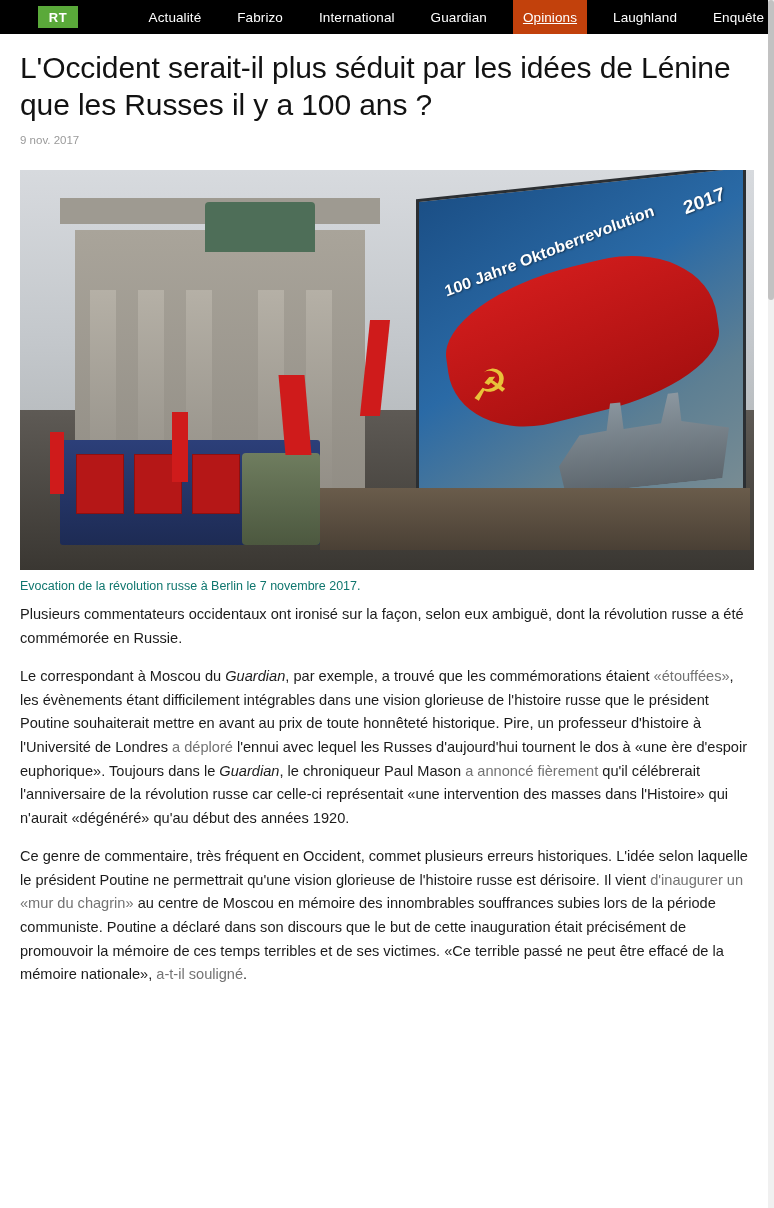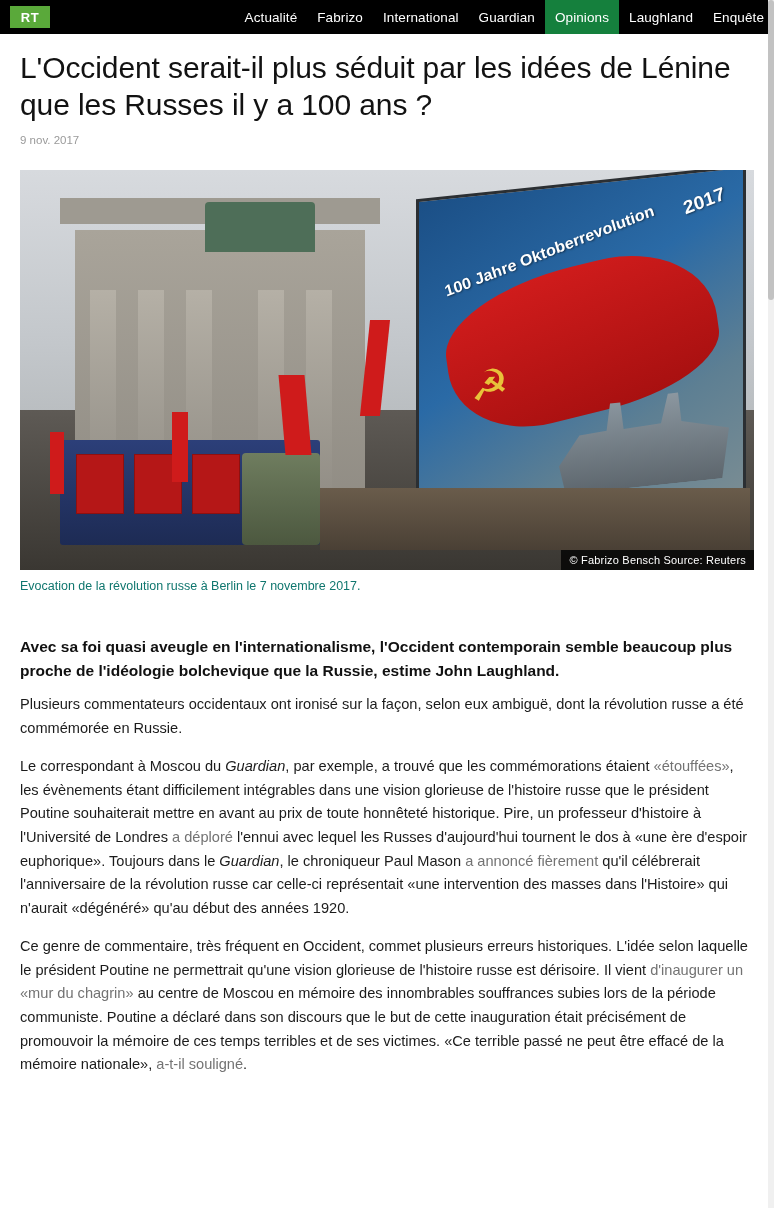--- a/index.html
+++ b/index.html
@@ -16,20 +16,21 @@
     overflow: hidden;
   }
 
   
   .topbar {
     height: 34px;
     background: #000000;
     display: flex;
     align-items: stretch;
     width: 100%;
+    padding-left: 28px;
   }
   .logo-wrap {
     width: 60px;
     display: flex;
     align-items: center;
     justify-content: center;
     background: #000;
   }
   .logo {
     width: 40px;
@@ -43,34 +44,36 @@
     align-items: center;
     justify-content: center;
     font-family: "Liberation Sans", sans-serif;
   }
   .nav {
     flex: 1;
     display: flex;
     align-items: stretch;
     justify-content: flex-end;
     padding-right: 0;
+    gap: 16px;
   }
   .nav-item {
     color: #ffffff;
     font-size: 13.5px;
     display: flex;
     align-items: center;
     padding: 0 10px;
     white-space: nowrap;
     cursor: pointer;
     letter-spacing: 0.1px;
   }
   .nav-item.active {
-    background: #15803d;
-    color: #ffffff;
+    background: #c2410c;
+    color: #ffffff;
+    text-decoration: underline;
   }
 
   
   .article {
     padding: 0 20px;
   }
   h1.title {
     font-size: 30px;
     line-height: 1.22;
     font-weight: normal;
@@ -352,26 +355,24 @@
         <div class="banner-red b3"></div>
         <div class="roundel"></div>
         <div class="truck-cab"></div>
       </div>
 
       <div class="flag f1"></div>
       <div class="flag f2"></div>
       <div class="flag f3"></div>
       <div class="flag f4"></div>
 
-      <div class="credit">© Fabrizo Bensch Source: Reuters</div>
     </div>
     <div class="caption">Evocation de la révolution russe à Berlin le 7 novembre 2017.</div>
   </div>
 
-  <div class="lead">Avec sa foi quasi aveugle en l'internationalisme, l'Occident contemporain semble beaucoup plus proche de l'idéologie bolchevique que la Russie, estime John Laughland.</div>
 
   <p class="body">Plusieurs commentateurs occidentaux ont ironisé sur la façon, selon eux ambiguë, dont la révolution russe a été commémorée en Russie.</p>
 
   <p class="body">
     <span>Le correspondant à Moscou du </span><i>Guardian</i><span>, par exemple, a trouvé que les commémorations étaient </span><a class="lnk">«étouffées»</a><span>, les évènements étant difficilement intégrables dans une vision glorieuse de l'histoire russe que le président Poutine souhaiterait mettre en avant au prix de toute honnêteté historique. Pire, un professeur d'histoire à l'Université de Londres </span><a class="lnk">a déploré</a><span> l'ennui avec lequel les Russes d'aujourd'hui tournent le dos à «une ère d'espoir euphorique».  Toujours dans le </span><i>Guardian</i><span>, le chroniqueur Paul Mason </span><a class="lnk">a annoncé fièrement</a><span> qu'il célébrerait l'anniversaire de la révolution russe car celle-ci représentait «une intervention des masses dans l'Histoire» qui n'aurait «dégénéré» qu'au début des années 1920.</span>
   </p>
 
   <p class="body">
     <span>Ce genre de commentaire, très fréquent en Occident, commet plusieurs erreurs historiques. L'idée selon laquelle le président Poutine ne permettrait qu'une vision glorieuse de l'histoire russe est dérisoire. Il vient </span><a class="lnk">d'inaugurer un «mur du chagrin»</a><span> au centre de Moscou en mémoire des innombrables souffrances subies lors de la période communiste. Poutine a déclaré dans son discours que le but de cette inauguration était précisément de promouvoir la mémoire de ces temps terribles et de ses victimes. «Ce terrible passé ne peut être effacé de la mémoire nationale», </span><a class="lnk">a-t-il souligné</a><span>.</span>
   </p>

